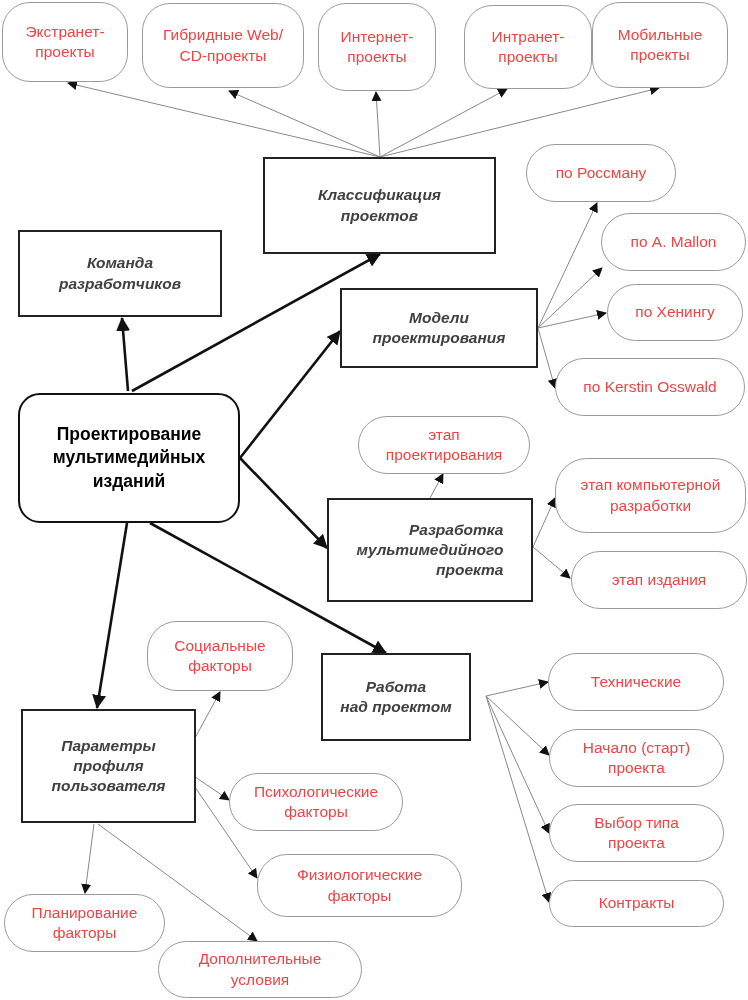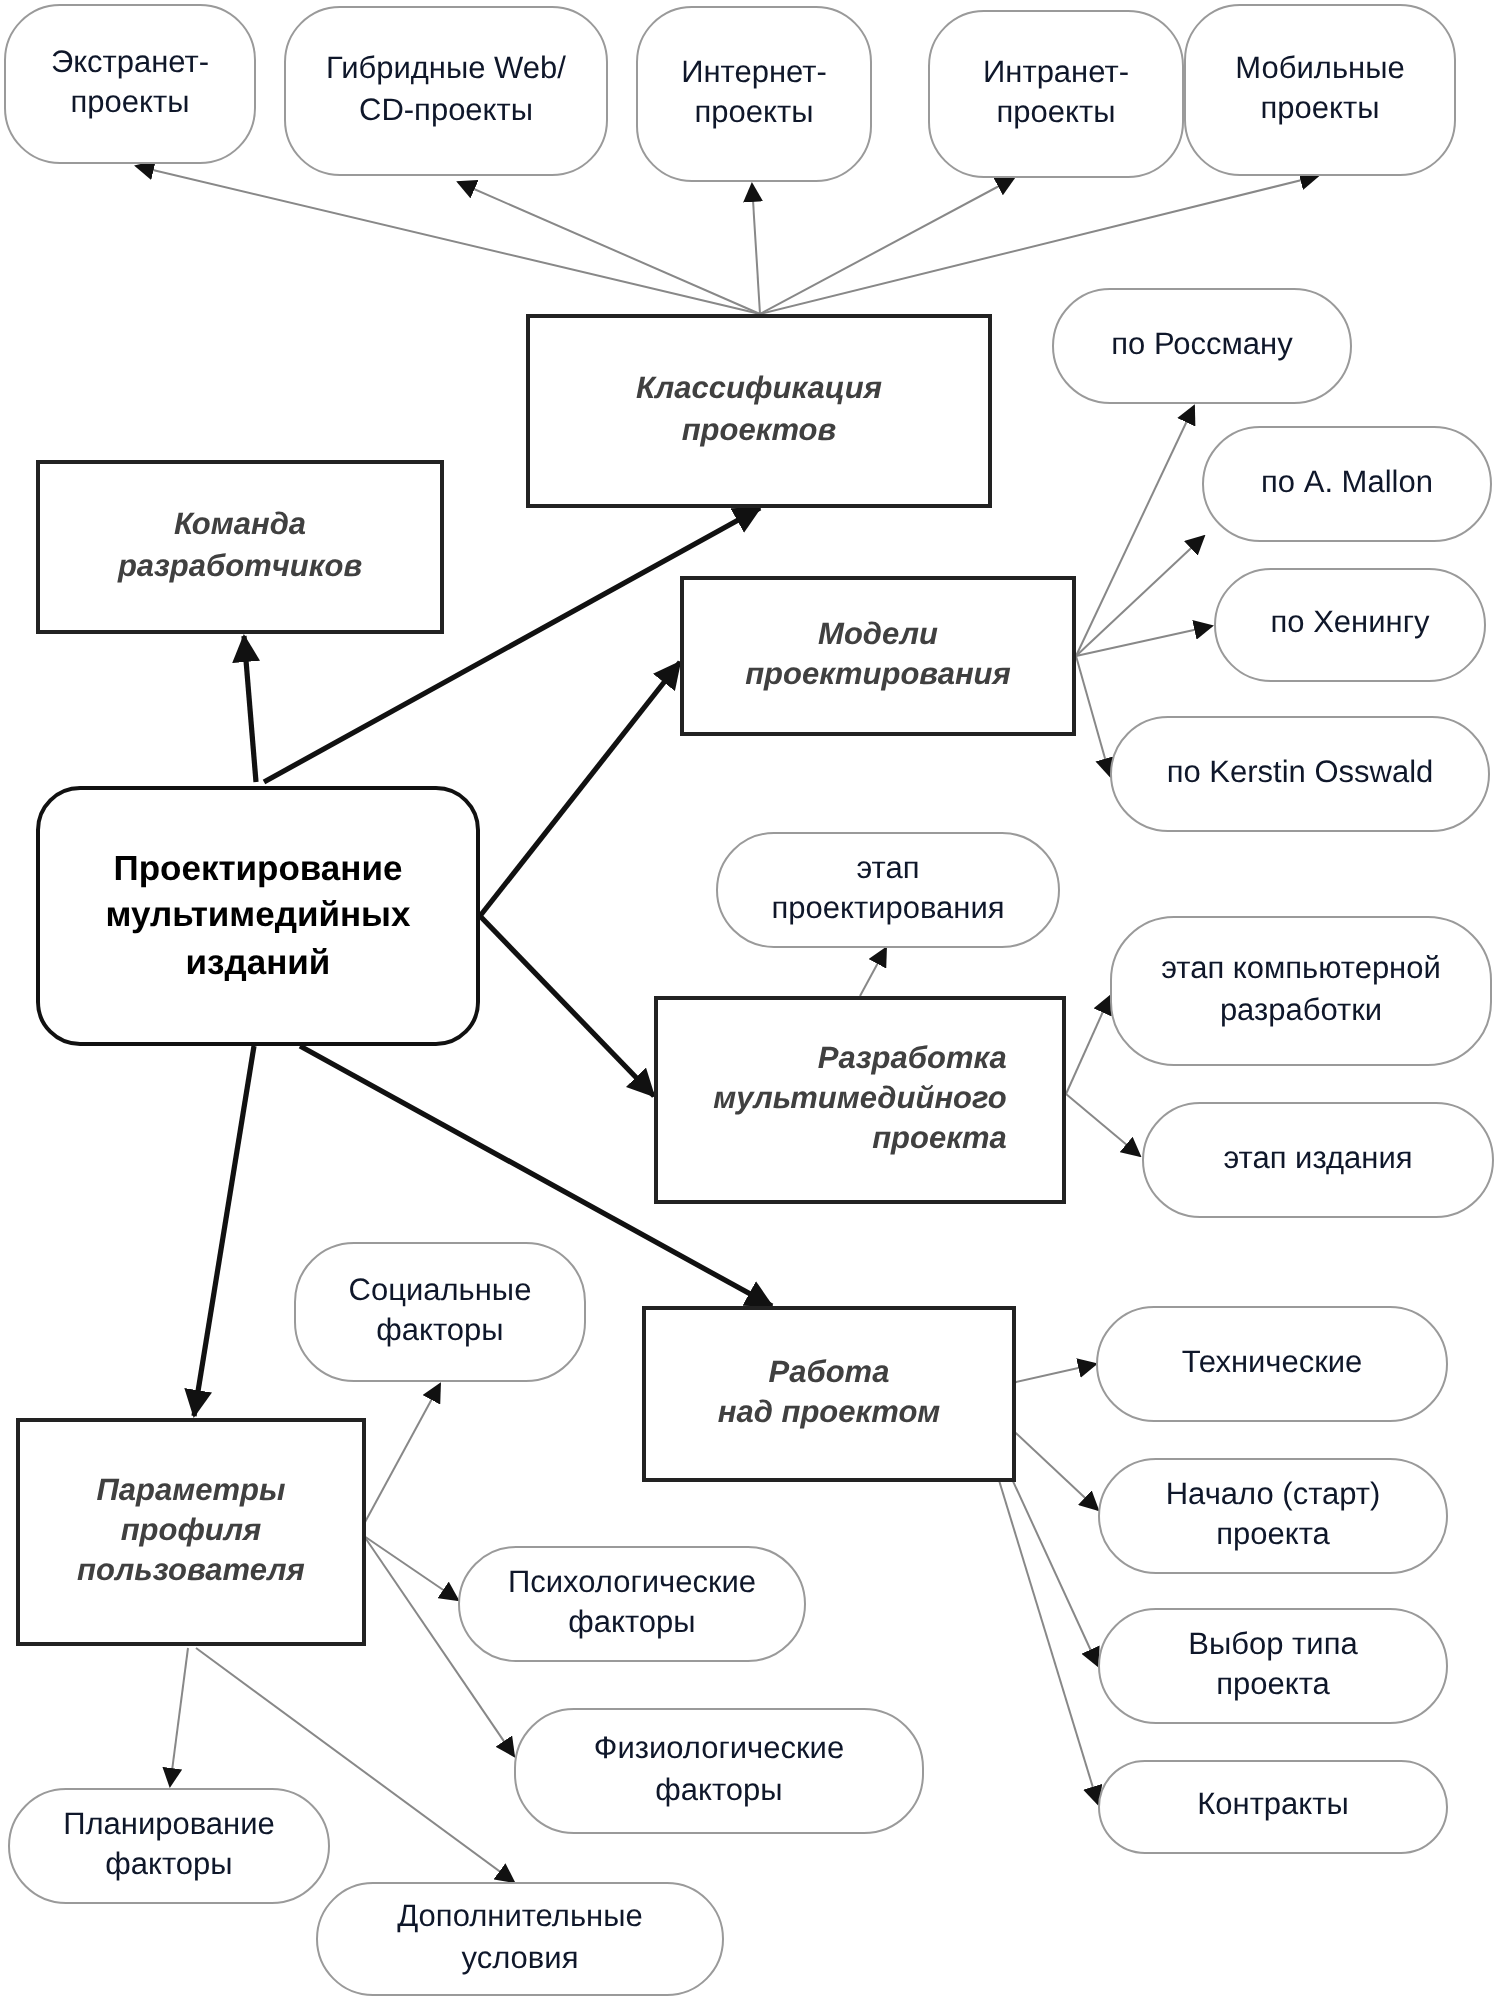--- a/index.html
+++ b/index.html
@@ -2,21 +2,21 @@
 <html><head>
 <meta charset="utf-8">
 <style>
   html, body { margin: 0; padding: 0; background: #ffffff; }
   body { width: 748px; height: 1000px; position: relative; overflow: hidden;
          font-family: "Liberation Sans", sans-serif; color: #222; }
   #edges { position: absolute; left: 0; top: 0; }
   .node { position: absolute; box-sizing: border-box; background: #fff;
           display: flex; align-items: center; justify-content: center;
           text-align: center; line-height: 1.3; }
-  .leaf { border: 1px solid #9a9a9a; font-size: 15.5px; color: #0f172a; }
+  .leaf { border: 1px solid #9a9a9a; font-size: 15.5px; color: #ef4444; }
   .cat { border: 2px solid #222; font-size: 15.5px; font-weight: bold;
          font-style: italic; color: #404040; border-radius: 0; }
   .root { border: 2.5px solid #111; border-radius: 22px; font-size: 17.5px;
           font-weight: bold; color: #000000; line-height: 1.35; }
   .lbl { white-space: pre-line; }
 </style>
 </head>
 <body>
 
 <svg id="edges" width="748" height="1000">
@@ -76,25 +76,25 @@
 </div>
 <div class="node cat" id="n-models" style="left:340px;top:288px;width:198px;height:80px;">
   <span class="lbl">Модели
 проектирования</span>
 </div>
 <div class="node cat" id="n-development" style="left:327px;top:498px;width:206px;height:104px;text-align:right;">
   <span class="lbl">Разработка
 мультимедийного
 проекта</span>
 </div>
-<div class="node cat" id="n-work" style="left:321px;top:653px;width:187px;height:88px;">
+<div class="node cat" id="n-work" style="left:321px;top:653px;width:150px;height:88px;">
   <span class="lbl">Работа
 над проектом</span>
 </div>
-<div class="node cat" id="n-profile" style="left:8px;top:709px;width:175px;height:114px;">
+<div class="node cat" id="n-profile" style="left:21px;top:709px;width:175px;height:114px;">
   <span class="lbl">Параметры
 профиля
 пользователя</span>
 </div>
 
 <div class="node leaf" id="n-extranet" style="left:2px;top:2px;width:126px;height:80px;border-radius:28px;">
   <span class="lbl">Экстранет-
 проекты</span>
 </div>
 <div class="node leaf" id="n-hybrid" style="left:142px;top:3px;width:162px;height:85px;border-radius:28px;">

